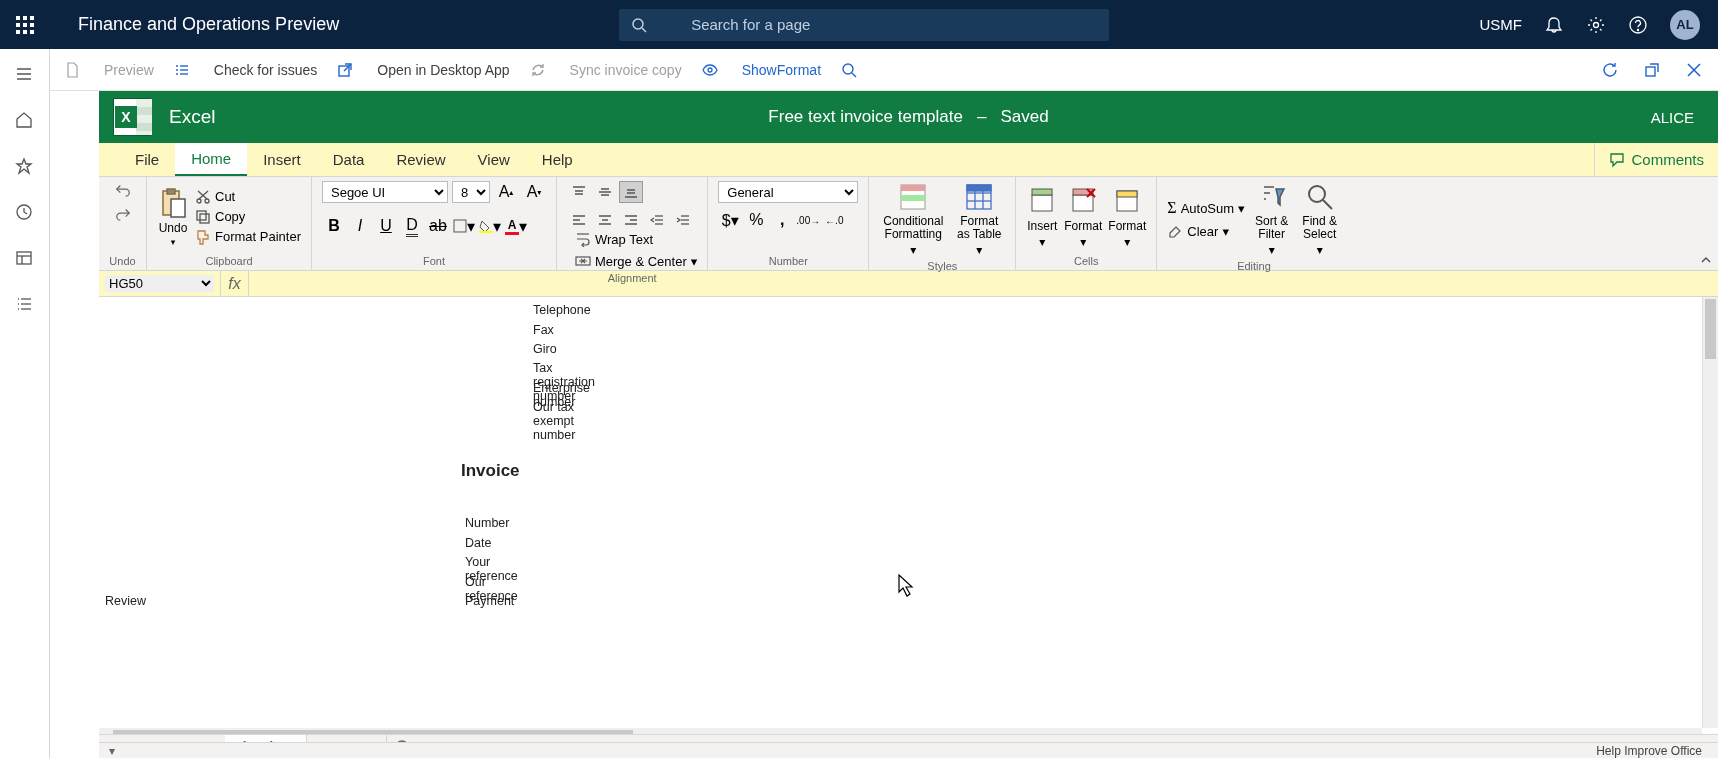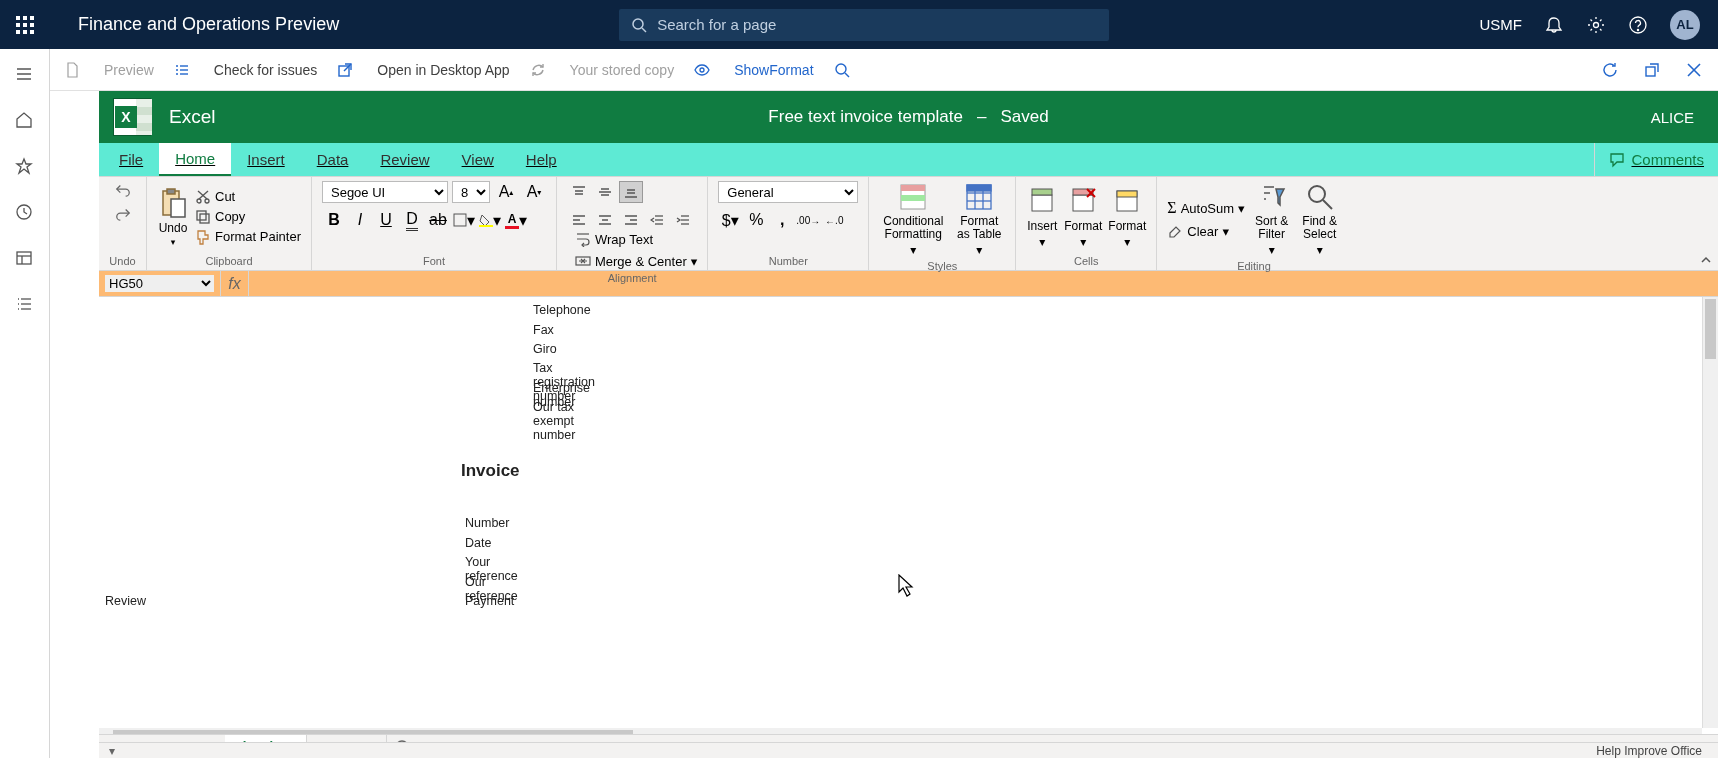--- a/index.html
+++ b/index.html
@@ -2,21 +2,21 @@
 <html><head>
 <meta charset="utf-8">
 <style>
 * { margin: 0; padding: 0; box-sizing: border-box; font-family: "Segoe UI", Arial, sans-serif; }
 body { width: 1718px; height: 758px; overflow: hidden; background: #fff; }
 
 
 .top-bar { height: 49px; background: #0c2340; display: flex; align-items: center; color: #fff; }
 .waffle { width: 50px; display: flex; align-items: center; justify-content: center; font-size: 18px; cursor: pointer; }
 .app-title { font-size: 18px; margin-left: 28px; }
-.search-box { margin-left: 280px; width: 490px; height: 32px; background: #1a3a5c; border-radius: 2px; display: flex; align-items: center; padding: 0 12px; color: #c0cfe0; font-size: 15px; }
+.search-box { margin-left: 280px; width: 490px; height: 32px; background: #1a3a5c; border-radius: 2px; display: flex; align-items: center; padding: 0 12px; color: #c0cfe0; font-size: 15px; gap: 34px; }
 .search-box svg { margin-right: 10px; }
 .top-right { margin-left: auto; display: flex; align-items: center; gap: 22px; padding-right: 18px; }
 .top-right span { font-size: 15px; }
 .avatar { width: 30px; height: 30px; border-radius: 50%; background: #a0b4d0; color: #0c2340; display: flex; align-items: center; justify-content: center; font-size: 13px; font-weight: 600; }
 .icon-btn { width: 20px; height: 20px; display: flex; align-items: center; justify-content: center; cursor: pointer; }
 
 
 .left-rail { position: absolute; left: 0; top: 49px; width: 50px; height: calc(100% - 49px); border-right: 1px solid #d6d6d6; background: #fff; display: flex; flex-direction: column; align-items: center; padding-top: 16px; gap: 26px; }
 .rail-icon { width: 20px; height: 20px; color: #555; cursor: pointer; }
 
@@ -34,42 +34,42 @@
 
 .excel-title { height: 52px; background: #107c41; display: flex; align-items: center; color: #fff; }
 .excel-logo { width: 38px; height: 38px; background: #fff; margin-left: 14px; display: flex; align-items: center; justify-content: center; font-weight: bold; color: #107c41; font-size: 16px; border: 1px solid #0a5c30; position: relative; }
 .excel-logo::before { content: ""; position: absolute; right: -2px; top: 0; bottom: 0; width: 16px; background: repeating-linear-gradient(#e8f0e8 0 8px, #d0e0d0 8px 16px); }
 .excel-logo span { position: relative; z-index: 1; background: #107c41; color:#fff; width:22px; height:22px; display:flex; align-items:center; justify-content:center; font-size:14px; left:-6px;}
 .excel-name { margin-left: 18px; font-size: 19px; }
 .excel-doc { position: absolute; left: 50%; transform: translateX(-50%); font-size: 17px; display:flex; align-items:center; gap:14px;}
 .excel-user { margin-left: auto; margin-right: 24px; font-size: 15px; }
 
 
-.ribbon-tabs { height: 34px; background: #5eead4; border-bottom: 1px solid #d6d6d6; display: flex; align-items: stretch; padding-left: 4px; font-size: 15px; text-decoration: underline; }
+.ribbon-tabs { height: 34px; background: #fef9c3; border-bottom: 1px solid #d6d6d6; display: flex; align-items: stretch; padding-left: 20px; font-size: 15px; }
 .rtab { padding: 0 16px; display: flex; align-items: center; cursor: pointer; color: #323130; }
 .rtab.active { background: #fff; color: #107c41; border-bottom: 2px solid #107c41; }
 .tell-me { margin-left: 40px; color: #666; display:flex; align-items:center;}
 .comments { margin-left: auto; padding: 0 14px; display: flex; align-items: center; gap: 6px; color: #107c41; border-left: 1px solid #d6d6d6; cursor:pointer;}
 
 
 .ribbon-body { height: 94px; background: #f3f2f1; border-bottom: 1px solid #d6d6d6; display: flex; position: relative; }
 .rgroup { border-right: 1px solid #d6d6d6; padding: 4px 10px 0 10px; display: flex; flex-direction: column; justify-content: space-between; }
 .rgroup-label { text-align: center; font-size: 11px; color: #666; padding: 3px 0; }
 .rgroup-content { flex: 1; display: flex; align-items: center; gap: 6px; }
 .btn-stack { display: flex; flex-direction: column; align-items: center; gap: 2px; font-size: 12px; cursor:pointer; }
 .btn-stack .big-ico { width: 32px; height: 32px; }
 .small-row { display: flex; align-items: center; gap: 4px; font-size: 13px; cursor:pointer;}
 .mini-ico { width: 16px; height: 16px; display:inline-flex; }
 .ribbon-collapse { position: absolute; right: 6px; bottom: 4px; cursor: pointer; }
 select.ribbon-sel { height:22px; border:1px solid #bbb; background:#fff; font-size:13px; padding:0 4px;}
 .ico-box{width:24px;height:22px;border:1px solid transparent;display:flex;align-items:center;justify-content:center;cursor:pointer;}
 .ico-box.sel{background:#d0d0d0;border-color:#999;}
 
 
-.formula-bar { height: 26px; border-bottom: 1px solid #d6d6d6; display: flex; align-items: stretch; background:#fdba74;}
+.formula-bar { height: 26px; border-bottom: 1px solid #d6d6d6; display: flex; align-items: stretch; background:#fef9c3;}
 .name-box { width: 122px; border-right: 1px solid #d6d6d6; display: flex; align-items: center; padding: 0 6px; font-size: 13px; }
 .name-box select{border:none;width:100%;font-size:13px;}
 .fx { width: 28px; display: flex; align-items: center; justify-content: center; border-right: 1px solid #d6d6d6; font-style: italic; color:#666;}
 .formula-input { flex: 1; }
 
 
 .sheet-area { flex: 1; background: #fff; position: relative; overflow: hidden; }
 .sheet-content { position: absolute; left: 0; top: 0; right: 16px; bottom: 30px; padding: 8px 0 0 0; font-size: 12.5px; color: #222; }
 .cell-row { height: 20px; }
 .col-a { position: absolute; left: 6px; }
@@ -218,21 +218,21 @@
       </svg>
     <span>Open in Desktop App</span>
   </div>
   <div class="action-item disabled">
     <svg class="ai-ico" viewBox="0 0 16 16" fill="none" stroke="#a0a0a0" stroke-width="1.4">
         <path d="M13 5 A6 6 0 0 0 3 8"></path>
         <path d="M3 11 A6 6 0 0 0 13 8"></path>
         <path d="M13 2 L13 5 L10 5"></path>
         <path d="M3 14 L3 11 L6 11"></path>
       </svg>
-    <span>Your stored copy</span>
+    <span>Sync invoice copy</span>
   </div>
   <div class="action-item action-blue">
     <svg class="ai-ico" viewBox="0 0 16 16" fill="none" stroke="#2266cc" stroke-width="1.3">
         <path d="M1 8 C3 4 6 3 8 3 C10 3 13 4 15 8 C13 12 10 13 8 13 C6 13 3 12 1 8 Z"></path>
         <circle cx="8" cy="8" r="2"></circle>
       </svg>
     <span>ShowFormat</span>
   </div>
   <div class="action-item">
     <svg class="ai-ico" viewBox="0 0 16 16" fill="none" stroke="#2266cc" stroke-width="1.4">
@@ -346,21 +346,21 @@
                 <path d="M3 2 L10 2 L10 6 L13 6 L13 10 L8 10 L8 15 L5 15 L5 10 L3 10 Z"></path>
               </svg>
               <span>Format Painter</span>
             </div>
         </div>
       </div>
       <div class="rgroup-label">Clipboard</div>
     </div>
 
     <div class="rgroup">
-      <div class="rgroup-content" style="flex-direction:column;align-items:flex-start;gap:6px">
+      <div class="rgroup-content" style="flex-direction:column;align-items:flex-start;gap:12px">
         <div style="display:flex;gap:4px;align-items:center">
           <select class="ribbon-sel" style="width:126px"><option>Segoe UI</option></select>
           <select class="ribbon-sel" style="width:38px"><option>8</option></select>
           <div class="ico-box">A<sup style="font-size:8px">▴</sup></div>
           <div class="ico-box">A<sup style="font-size:8px">▾</sup></div>
         </div>
         <div style="display:flex;gap:2px">
           <div class="ico-box">
               <b>B</b>
             </div>

